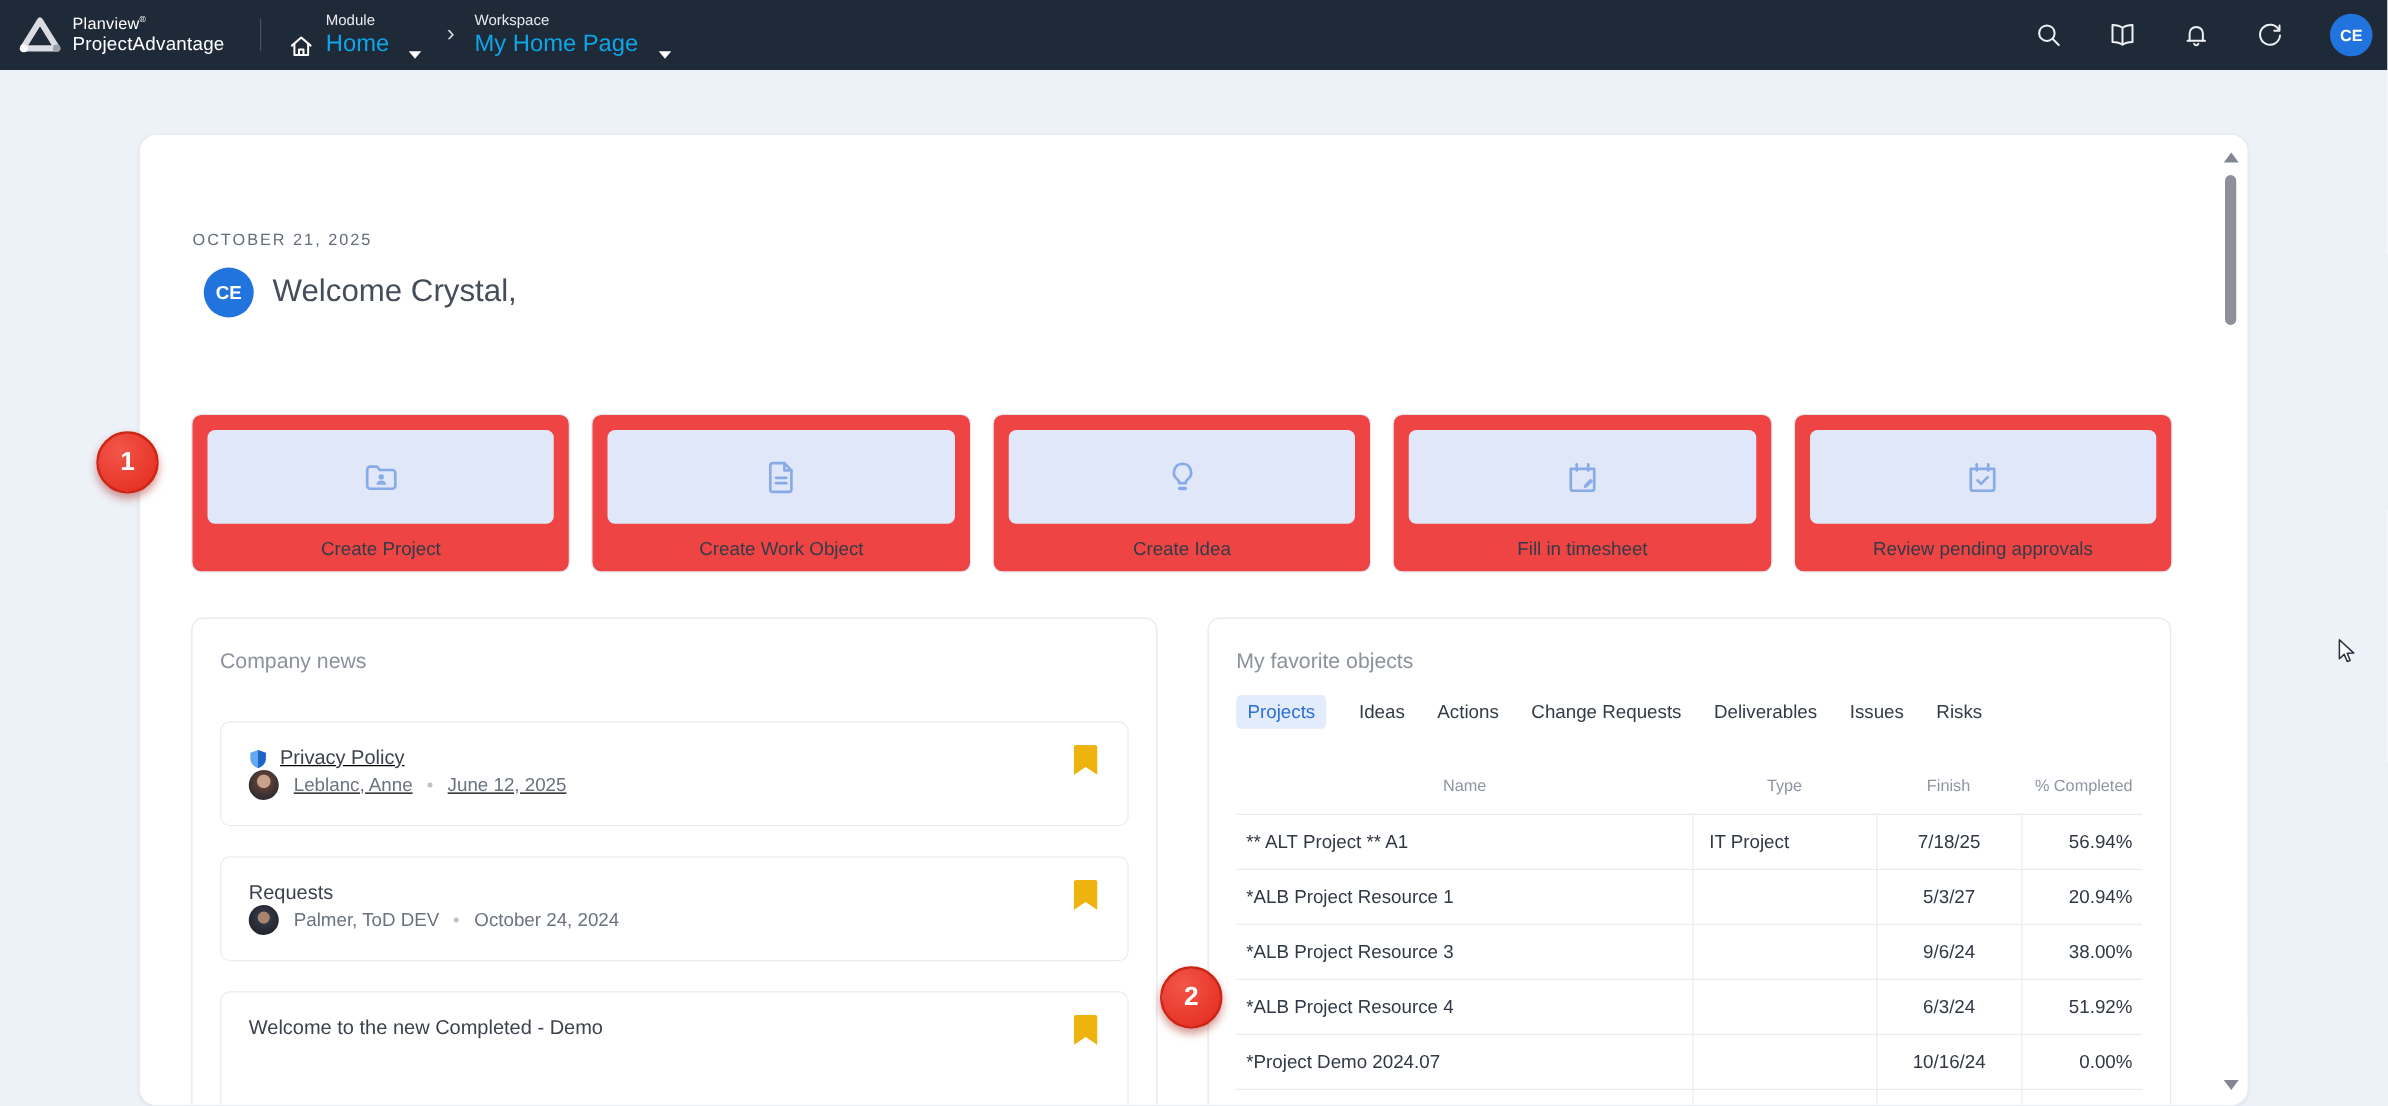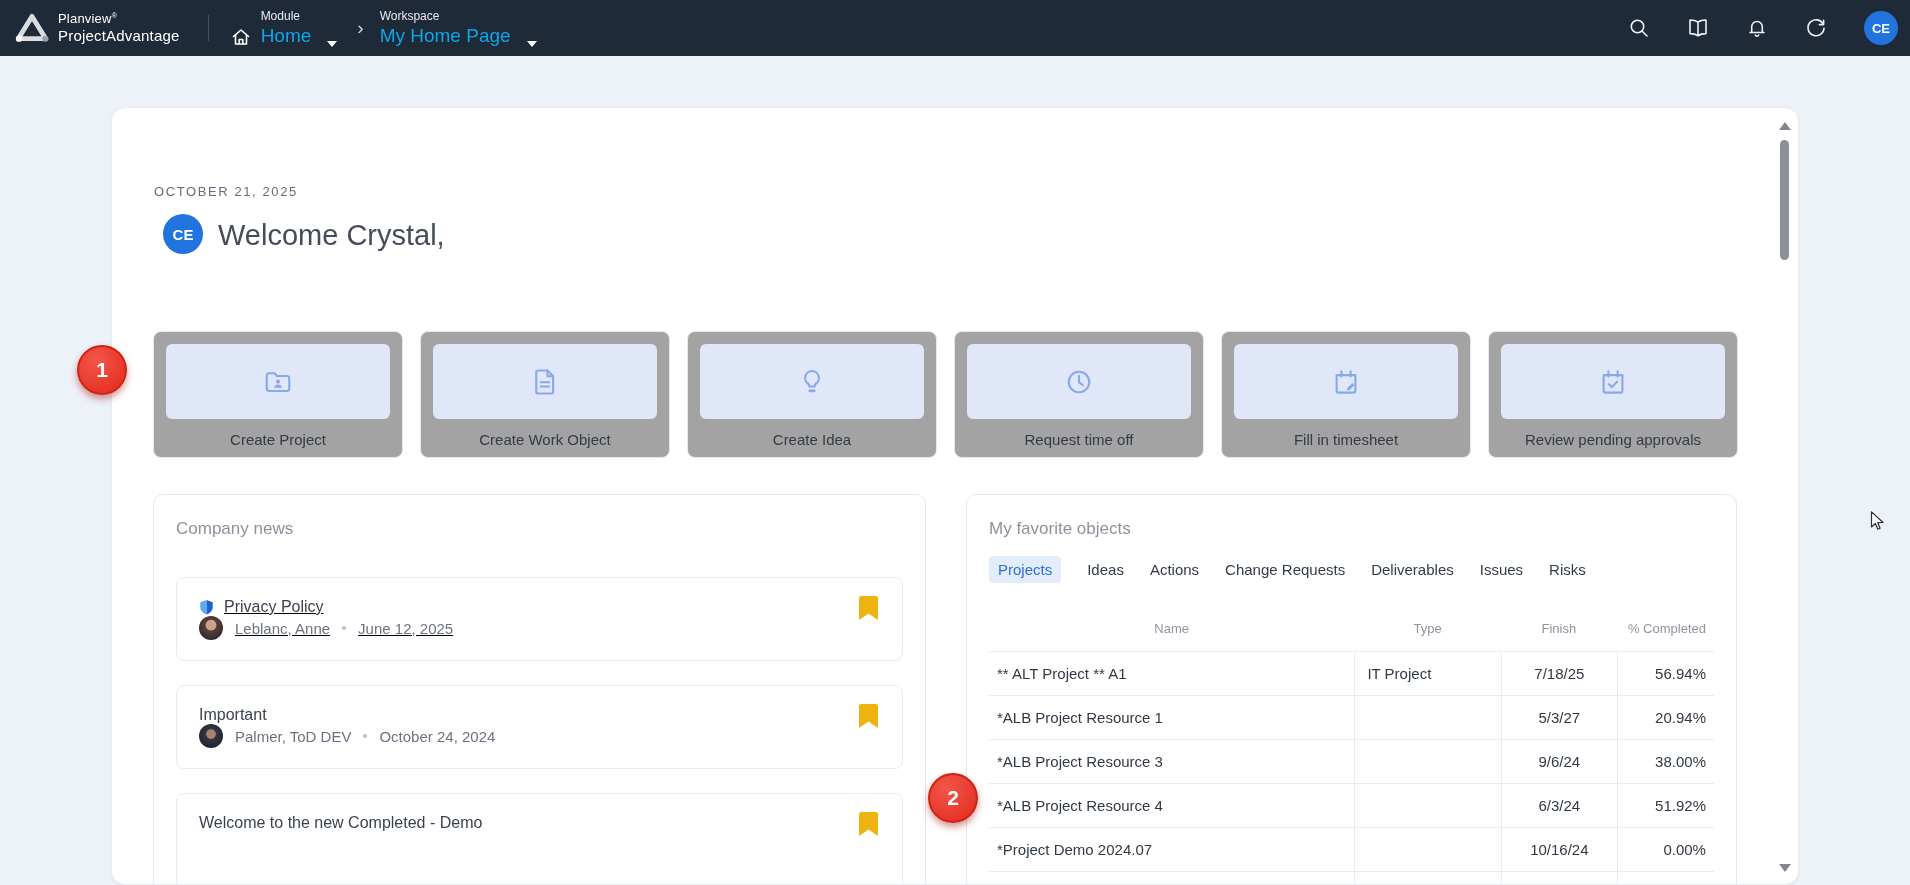--- a/index.html
+++ b/index.html
@@ -23,25 +23,25 @@
   .tb-right { position:absolute; right:0; top:0; height:56px; display:flex; align-items:center; }
   .tb-iconbtn { width:22px; height:22px; margin-right:37px; cursor:pointer; }
   .tb-iconbtn svg { width:22px; height:22px; stroke:#eef1f4; fill:none; stroke-width:1.6; stroke-linecap:round; stroke-linejoin:round; }
   .tb-avatar { width:34px; height:34px; border-radius:50%; background:#2173dd; color:#fff; font-size:13px; font-weight:bold; display:flex; align-items:center; justify-content:center; margin-right:12px; cursor:pointer; }
 
   
   .main-card { position:absolute; left:111px; top:107px; width:1688px; height:778px; background:#fff; border:1px solid #e9ecf1; border-radius:14px; box-shadow:0 1px 3px rgba(20,40,80,.05); overflow:hidden; }
 
   .date-label { position:absolute; left:42px; top:76px; font-size:13px; color:#646d78; letter-spacing:1.6px; }
   .greet-avatar { position:absolute; left:51px; top:106px; width:40px; height:40px; border-radius:50%; background:#2173dd; color:#fff; font-size:15px; font-weight:bold; display:flex; align-items:center; justify-content:center; }
-  .greet-text { position:absolute; left:106px; top:111px; font-size:29px; color:#454d59; }
+  .greet-text { position:absolute; left:106px; top:111px; font-size:25px; color:#454d59; }
 
   
   .quick-row { position:absolute; left:41px; top:223px; width:1585px; height:127px; display:flex; gap:17px; }
-  .qcard { flex:1; background:#a3a3a3; border:1px solid #e5e8ee; border-radius:8px; padding:12px 12px 0 12px; cursor:pointer; }
+  .qcard { flex:1; background:#ef4444; border:1px solid #e5e8ee; border-radius:8px; padding:12px 12px 0 12px; cursor:pointer; }
   .qtile { height:75px; background:#dfe7f8; border-radius:6px; display:flex; align-items:center; justify-content:center; }
   .qtile svg { width:30px; height:30px; stroke:#88aae7; fill:none; stroke-width:1.7; stroke-linecap:round; stroke-linejoin:round; }
   .qtile svg .fl { fill:#88aae7; stroke:none; }
   .qlabel { text-align:center; margin-top:12px; font-size:15px; color:#333b46; }
 
   
   .panel { position:absolute; top:386px; background:#fff; border:1px solid #e5e8ee; border-radius:10px; }
   .panel-news { left:41px; width:773px; height:560px; padding:24px 22px; }
   .panel-fav { left:854px; width:771px; height:560px; padding:24px 22px; }
   .panel-title { font-size:17px; color:#8b929c; }
@@ -193,29 +193,20 @@
         <svg viewBox="0 0 24 24">
           <path d="M12 3.2 a5.6 5.6 0 0 1 3.2 10.1 c-.85.65-1.1 1.4-1.1 2.3 h-4.2 c0-.9-.25-1.65-1.1-2.3 A5.6 5.6 0 0 1 12 3.2 Z"></path>
           <line x1="10.2" y1="19" x2="13.8" y2="19" stroke-width="2.2"></line>
         </svg>
       </div>
       <div class="qlabel">Create Idea</div>
     </div>
     <div class="qcard">
       <div class="qtile">
         <svg viewBox="0 0 24 24">
-          <circle cx="12" cy="12" r="8.2"></circle>
-            <path d="M12 7 V12.3 L15.2 14.6"></path>
-        </svg>
-      </div>
-      <div class="qlabel">Request time off</div>
-    </div>
-    <div class="qcard">
-      <div class="qtile">
-        <svg viewBox="0 0 24 24">
           <path d="M4.5 6.5 H19.5 V19 a1.5 1.5 0 0 1-1.5 1.5 H6 A1.5 1.5 0 0 1 4.5 19 Z"></path>
           <line x1="8.3" y1="3.5" x2="8.3" y2="7.5"></line>
             <line x1="15.7" y1="3.5" x2="15.7" y2="7.5"></line>
           <path class="fl" d="M13.2 16.6 l3.9-3.9 1.7 1.7 -3.9 3.9 -2.2 .5 Z"></path>
         </svg>
       </div>
       <div class="qlabel">Fill in timesheet</div>
     </div>
     <div class="qcard">
       <div class="qtile">
@@ -252,21 +243,21 @@
         <span class="news-dot"></span>
         <span class="news-date">June 12, 2025</span>
       </div>
       <svg class="bookmark" viewBox="0 0 19 24">
         <path d="M2 0 H17 a2 2 0 0 1 2 2 V24 L9.5 17.6 0 24 V2 A2 2 0 0 1 2 0 Z" fill="#efb310"></path>
       </svg>
     </div>
 
     <div class="news-card">
       <div class="news-title">
-        <span>Important</span>
+        <span>Requests</span>
       </div>
       <div class="news-meta">
         <div class="news-avatar avatar-palmer"></div>
         <span class="news-name">Palmer, ToD DEV</span>
         <span class="news-dot"></span>
         <span class="news-date">October 24, 2024</span>
       </div>
       <svg class="bookmark" viewBox="0 0 19 24">
         <path d="M2 0 H17 a2 2 0 0 1 2 2 V24 L9.5 17.6 0 24 V2 A2 2 0 0 1 2 0 Z" fill="#efb310"></path>
       </svg>

